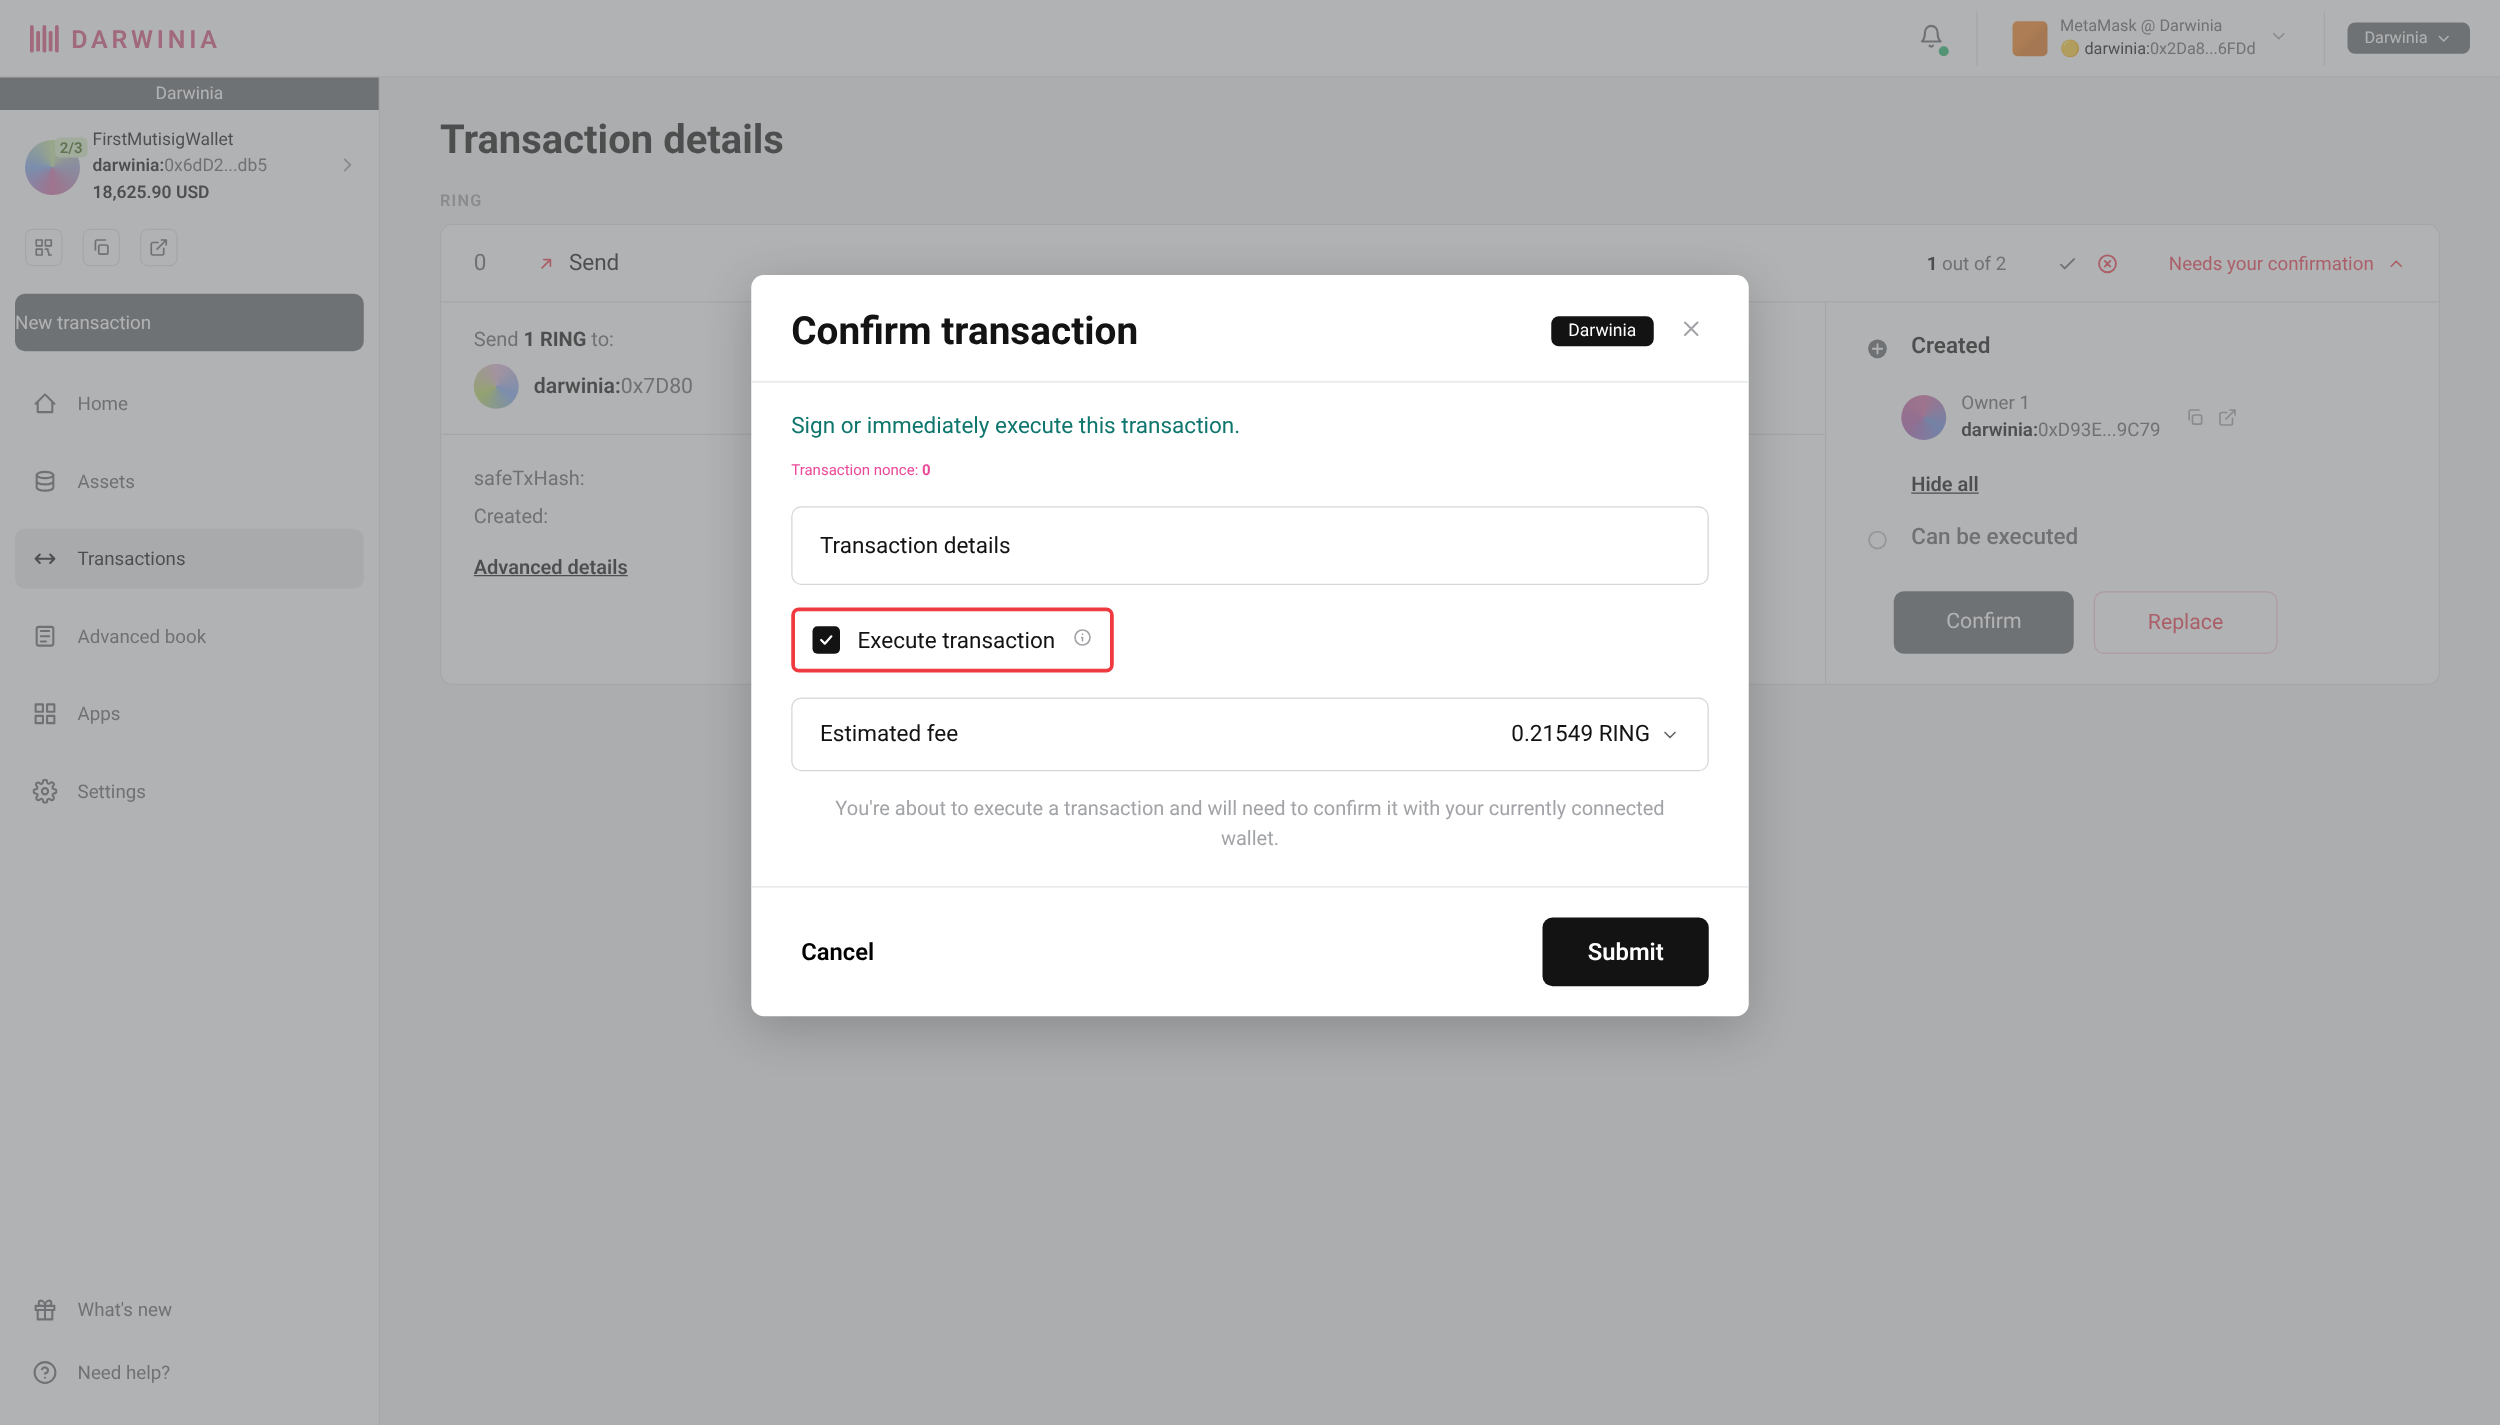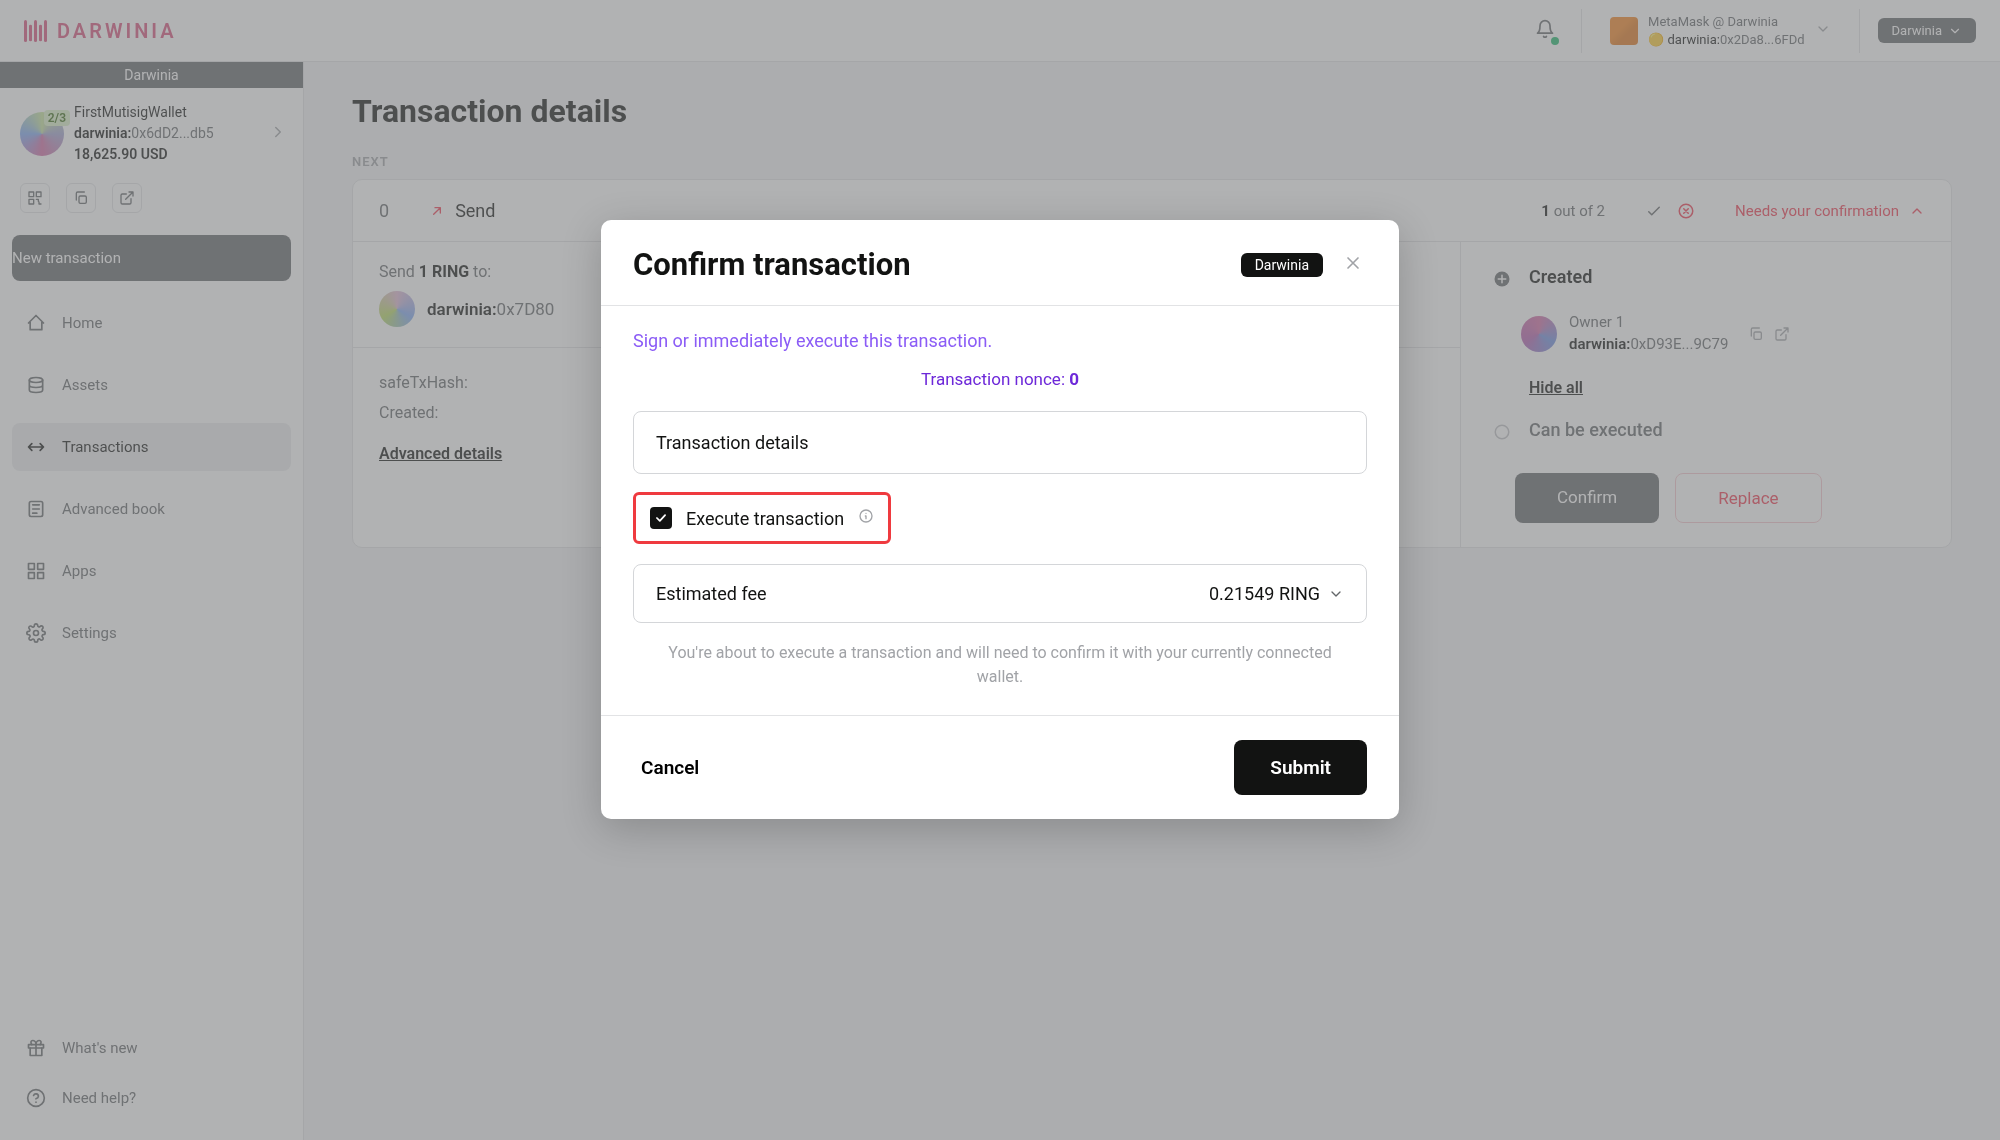--- a/index.html
+++ b/index.html
@@ -107,22 +107,22 @@
 
 .backdrop { position: absolute; inset: 0; background: rgba(120,122,124,0.58); display: flex; align-items: flex-start; justify-content: center; padding-top: 220px; }
 .modal { width: 798px; background: #fff; border-radius: 10px; box-shadow: 0 10px 40px rgba(0,0,0,0.2); }
 .modal-head { display: flex; align-items: center; padding: 26px 32px 22px; border-bottom: 1px solid #e2e3e5; gap: 16px; }
 .modal-title { font-size: 31px; font-weight: 700; flex: 1; }
 .net-pill { background: #121312; color: #fff; padding: 4px 14px; border-radius: 6px; font-size: 14px; }
 .modal-close { color: #a1a3a7; padding: 4px; }
 .modal-close svg { width: 20px; height: 20px; stroke: currentColor; }
 
 .modal-body { padding: 24px 32px 26px; }
-.modal-body .desc { font-size: 18px; color: #8b5cf6; margin-bottom: 18px; }
-.modal-body .nonce { font-size: 17px; color: #6d28d9; margin-bottom: 22px; text-align: center; }
+.modal-body .desc { font-size: 18px; color: #0f766e; margin-bottom: 18px; }
+.modal-body .nonce { font-size: 12px; color: #ec4899; margin-bottom: 22px; }
 .modal-body .nonce b { font-weight: 700; }
 .detail-box { border: 1px solid #d4d6d9; border-radius: 8px; padding: 20px 22px; font-size: 18px; margin-bottom: 18px; }
 
 .exec-row { display: inline-flex; align-items: center; gap: 14px; padding: 12px 14px; border: 3px solid #ef3a3f; border-radius: 6px; margin-bottom: 20px; }
 .checkbox { width: 22px; height: 22px; background: #121312; border-radius: 4px; display: flex; align-items: center; justify-content: center; }
 .checkbox svg { width: 14px; height: 14px; stroke: #fff; stroke-width: 3; }
 .exec-row .lbl { font-size: 18px; }
 .exec-row .info { color: #a1a3a7; }
 .exec-row .info svg { width: 16px; height: 16px; stroke: currentColor; }
 
@@ -279,21 +279,21 @@
             <circle cx="12" cy="12" r="10"></circle>
             <path d="M9.1 9a3 3 0 015.8 1c0 2-3 3-3 3M12 17h.01"></path>
           </svg>
           <span>Need help?</span>
         </div>
     </div>
   </div>
 
   <div class="main">
     <h1 class="page-title">Transaction details</h1>
-    <div class="next-label">NEXT</div>
+    <div class="next-label">RING</div>
 
     <div class="tx-card">
       <div class="tx-header">
         <span class="idx">0</span>
         <span class="send">
           <svg viewBox="0 0 24 24">
               <path d="M7 17L17 7M9 7h8v8"></path>
             </svg>
           <span>Send</span>
         </span>

